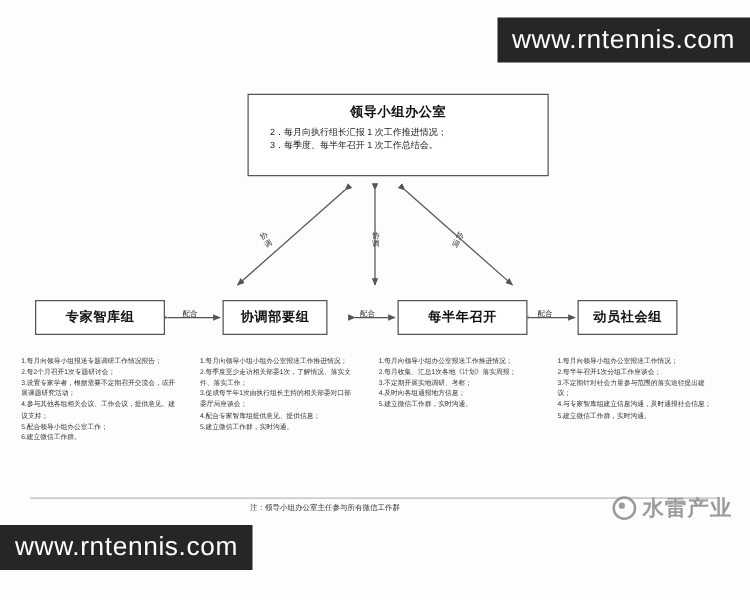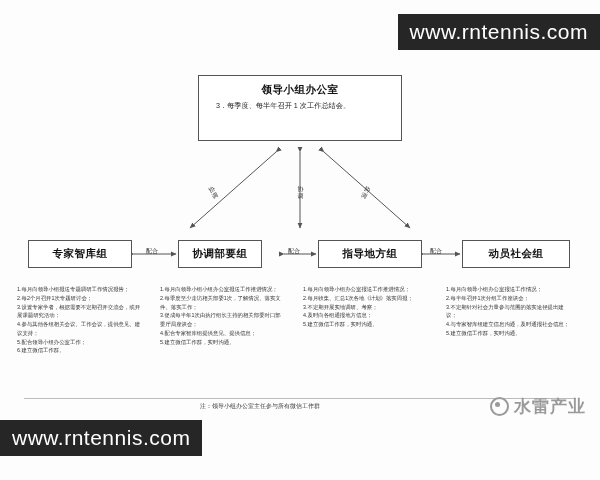--- a/index.html
+++ b/index.html
@@ -68,21 +68,21 @@
   .box {
     position: absolute;
     border: 1px solid #555;
     background: #fff;
     box-sizing: border-box;
   }
 
   #top-box {
     left: 198px;
     top: 75px;
-    width: 204px;
+    width: 241px;
     height: 66px;
     padding: 7px 9px 0 9px;
   }
   #top-box .title {
     text-align: center;
     font-size: 10.5px;
     font-weight: bold;
     color: #111;
     margin-bottom: 4px;
     letter-spacing: .5px;
@@ -101,21 +101,21 @@
     align-items: center;
     justify-content: center;
     font-size: 10.5px;
     font-weight: bold;
     color: #111;
     letter-spacing: .5px;
   }
   #grp0 { left: 28px;  top: 240px; width: 104px; }
   #grp1 { left: 178px; top: 240px; width: 84px; }
   #grp2 { left: 318px; top: 240px; width: 104px; }
-  #grp3 { left: 462px; top: 240px; width: 108px; }
+  #grp3 { left: 462px; top: 240px; width: 80px; }
 
   .detail {
     position: absolute;
     top: 285px;
     width: 126px;
     font-size: 5.4px;
     line-height: 1.62;
     color: #333;
     text-align: left;
   }
@@ -192,39 +192,40 @@
 
     <line x1="324" y1="152" x2="410" y2="228" stroke="#555" stroke-width="1" marker-start="url(#ah)" marker-end="url(#ah)"></line>
 
     <line x1="134" y1="254" x2="176" y2="254" stroke="#555" stroke-width="1" marker-start="url(#ah)" marker-end="url(#ah)"></line>
     <line x1="284" y1="254" x2="316" y2="254" stroke="#555" stroke-width="1" marker-start="url(#ah)" marker-end="url(#ah)"></line>
     <line x1="424" y1="254" x2="460" y2="254" stroke="#555" stroke-width="1" marker-start="url(#ah)" marker-end="url(#ah)"></line>
   </svg>
 
   <div class="box" id="top-box">
     <div class="title">领导小组办公室</div>
+    <div class="line">2．每月向执行组长汇报 1 次工作推进情况；</div>
     <div class="line">3．每季度、每半年召开 1 次工作总结会。</div>
   </div>
 
   <div class="vlabel" id="vl-left">协调</div>
   <div class="vlabel" id="vl-mid">协调</div>
   <div class="vlabel" id="vl-right">协调</div>
 
   <div class="hlabel" id="hl-0">配合</div>
   <div class="hlabel" id="hl-1">配合</div>
   <div class="hlabel" id="hl-2">配合</div>
 
   <div class="box grp-box" id="grp0">
     <span>专家智库组</span>
   </div>
   <div class="box grp-box" id="grp1">
     <span>协调部要组</span>
   </div>
   <div class="box grp-box" id="grp2">
-    <span>指导地方组</span>
+    <span>每半年召开</span>
   </div>
   <div class="box grp-box" id="grp3">
     <span>动员社会组</span>
   </div>
 
   <div class="detail" id="det0">
     <div>1.每月向领导小组报送专题调研工作情况报告；</div>
     <div>2.每2个月召开1次专题研讨会；</div>
     <div>3.设置专家学者，根据需要不定期召开交流会，或开展课题研究活动；</div>
     <div>4.参与其他各组相关会议、工作会议，提供意见、建议支持；</div>

